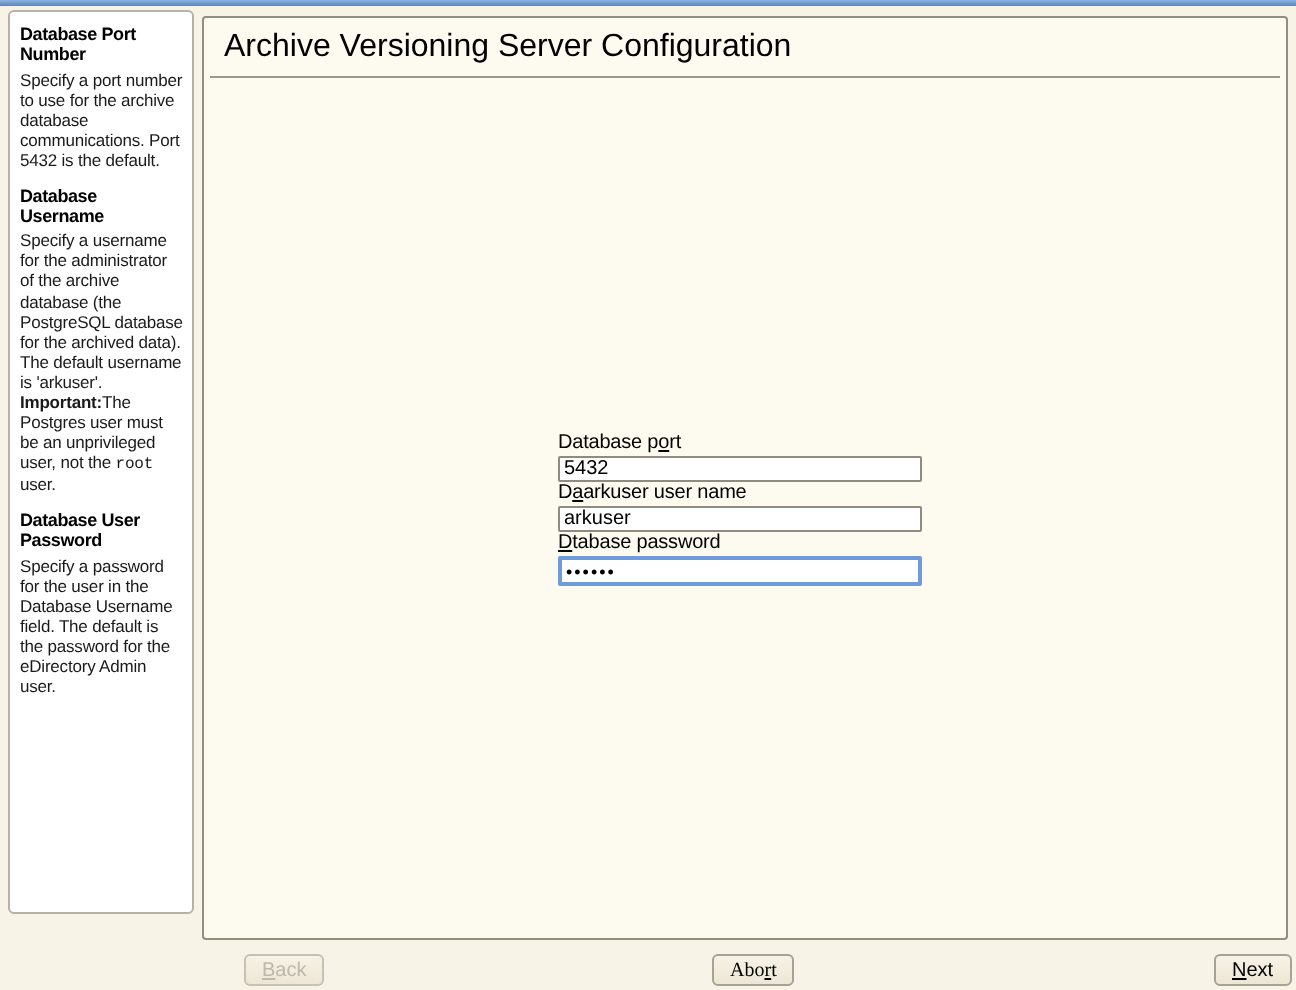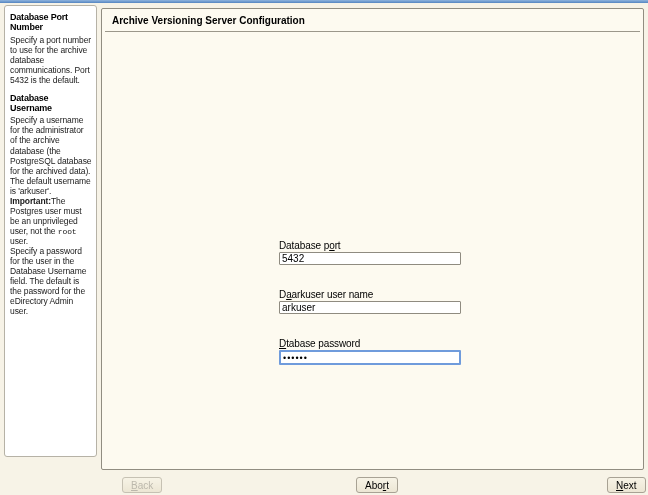--- a/index.html
+++ b/index.html
@@ -42,33 +42,33 @@
   }
 
   
   .main-panel {
     position: absolute; left: 101px; top: 8px; width: 543px; height: 462px;
     background: #fdfaf0;
     border: 1px solid #918d81;
     border-radius: 2px;
   }
   .panel-title {
-    font-size: 10px; font-weight: bold; color: #000;
+    font-size: 16px; font-weight: normal; color: #000;
     padding: 6px 10px 5px 10px;
   }
   .title-rule {
     height: 1px; background: #9b978b; margin: 0 3px;
   }
 
   
   .form-block {
     position: absolute; left: 177px; top: 207px; width: 182px;
   }
   .field-label {
-    font-size: 10px; color: #000; margin-bottom: 1px; letter-spacing: -0.1px; margin-top: 24px;
+    font-size: 10px; color: #000; margin-bottom: 1px; letter-spacing: -0.1px;
   }
   .mn { text-decoration: underline; }
   .text-input {
     display: block; width: 182px; height: 13px;
     font-family: "Liberation Sans", sans-serif; font-size: 10px;
     color: #000; background: #fff;
     border: 1px solid #8f8b80;
     border-radius: 1px;
     padding: 0 2px;
     margin-bottom: 0;
@@ -89,37 +89,38 @@
     border: 1px solid #a8a294;
     border-radius: 3px;
     font-family: "Liberation Sans", sans-serif;
     font-size: 10px; color: #000;
     padding: 0 8px;
     line-height: 13px;
     cursor: pointer;
   }
   .btn:disabled { color: #bcb8ac; border-color: #c6c1b3; cursor: default; margin-left: 25px; }
   .btn-back  { left: 97px; }
-  .btn-abort { left: 356px; }
+  .btn-abort { left: 356px; font-family: Liberation Serif, serif; }
   .btn-next  { left: 607px; }
 </style>
 </head>
 <body>
 
 <div class="topstrip"></div>
 
 <div class="sidebar">
   <div class="help-heading">Database Port Number</div>
   <div class="help-para">Specify a port number to use for the archive database communications. Port 5432 is the default.</div>
 
   <div class="help-heading">Database Username</div>
   <div class="help-para">
     <span>Specify a username for the administrator of the archive database (the PostgreSQL database for the archived data). The default username is 'arkuser'. </span><b>Important:</b><span>The Postgres user must be an unprivileged user, not the </span><code>root</code><span> user.</span>
   </div>
 
+  <div class="help-heading">Database User Password</div>
   <div class="help-para">Specify a password for the user in the Database Username field. The default is the password for the eDirectory Admin user.</div>
 </div>
 
 <div class="main-panel">
   <div class="panel-title">Archive Versioning Server Configuration</div>
   <div class="title-rule"></div>
 
   <div class="form-block">
 
     <div class="field-label"><span>Database p</span><span class="mn">o</span><span>rt</span></div>

